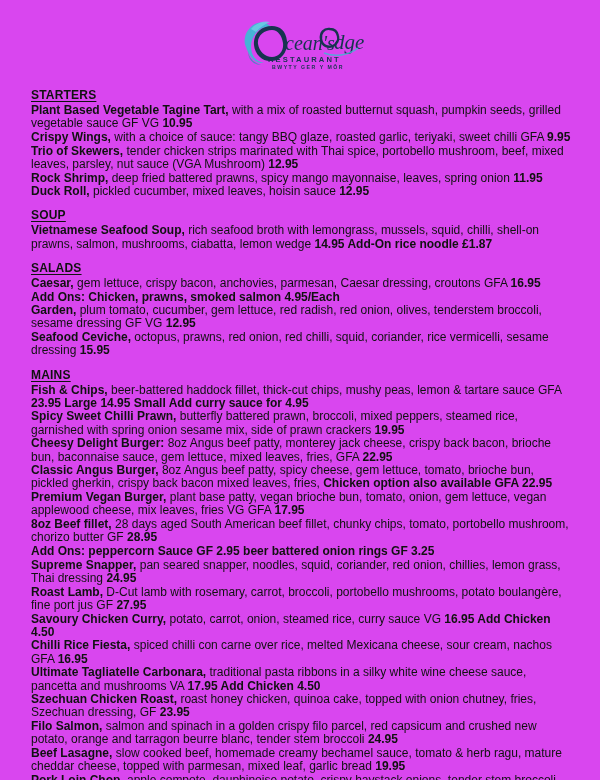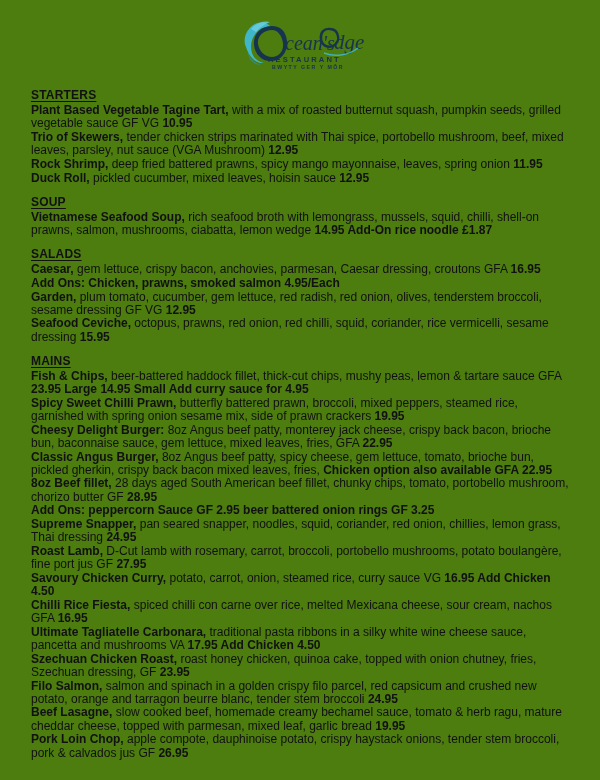--- a/index.html
+++ b/index.html
@@ -12,21 +12,21 @@
     height: 780px;
     font-family: "Liberation Sans", sans-serif;
     color: #1a1a1a;
     overflow: hidden;
   }
   .page {
     width: 600px;
     height: 780px;
     box-sizing: border-box;
     padding: 0 28px 0 31px;
-    background: #4d7c0f;
+    background: #d946ef;
     position: relative;
   }
 
   
   .logo-wrap {
     height: 88px;
     display: flex;
     align-items: center;
     justify-content: center;
   }
@@ -89,20 +89,21 @@
 
         <text x="34" y="52" font-family="'Liberation Sans', sans-serif" font-size="5.2" font-weight="bold" letter-spacing="1.5" fill="#17344F">BWYTY GER Y MÔR</text>
       </svg>
     </div>
   </div>
 
   <div id="menu-root">
       <div class="section">
         <div class="section-title">STARTERS</div>
         <div class="item"><span class="nm">Plant Based Vegetable Tagine Tart,</span><span class="ds"> with a mix of roasted butternut squash, pumpkin seeds, grilled vegetable sauce GF VG </span><span class="pr">10.95</span></div>
+        <div class="item"><span class="nm">Crispy Wings,</span><span class="ds"> with a choice of sauce: tangy BBQ glaze, roasted garlic, teriyaki, sweet chilli GFA </span><span class="pr">9.95</span></div>
         <div class="item"><span class="nm">Trio of Skewers,</span><span class="ds"> tender chicken strips marinated with Thai spice, portobello mushroom, beef, mixed leaves, parsley, nut sauce (VGA Mushroom) </span><span class="pr">12.95</span></div>
         <div class="item"><span class="nm">Rock Shrimp,</span><span class="ds"> deep fried battered prawns, spicy mango mayonnaise, leaves, spring onion </span><span class="pr">11.95</span></div>
         <div class="item"><span class="nm">Duck Roll,</span><span class="ds"> pickled cucumber, mixed leaves, hoisin sauce </span><span class="pr">12.95</span></div>
       </div>
       <div class="section">
         <div class="section-title">SOUP</div>
         <div class="item"><span class="nm">Vietnamese Seafood Soup,</span><span class="ds"> rich seafood broth with lemongrass, mussels, squid, chilli, shell-on prawns, salmon, mushrooms, ciabatta, lemon wedge </span><span class="pr">14.95 Add-On rice noodle £1.87</span></div>
       </div>
       <div class="section">
         <div class="section-title">SALADS</div>
@@ -110,20 +111,21 @@
         <div class="item"><span class="all-bold">Add Ons: Chicken, prawns, smoked salmon 4.95/Each</span></div>
         <div class="item"><span class="nm">Garden,</span><span class="ds"> plum tomato, cucumber, gem lettuce, red radish, red onion, olives, tenderstem broccoli, sesame dressing GF VG </span><span class="pr">12.95</span></div>
         <div class="item"><span class="nm">Seafood Ceviche,</span><span class="ds"> octopus, prawns, red onion, red chilli, squid, coriander, rice vermicelli, sesame dressing </span><span class="pr">15.95</span></div>
       </div>
       <div class="section">
         <div class="section-title">MAINS</div>
         <div class="item"><span class="nm">Fish &amp; Chips,</span><span class="ds"> beer-battered haddock fillet, thick-cut chips, mushy peas, lemon &amp; tartare sauce GFA </span><span class="pr">23.95 Large 14.95 Small Add curry sauce for 4.95</span></div>
         <div class="item"><span class="nm">Spicy Sweet Chilli Prawn,</span><span class="ds"> butterfly battered prawn, broccoli, mixed peppers, steamed rice, garnished with spring onion sesame mix, side of prawn crackers </span><span class="pr">19.95</span></div>
         <div class="item"><span class="nm">Cheesy Delight Burger:</span><span class="ds"> 8oz Angus beef patty, monterey jack cheese, crispy back bacon, brioche bun, baconnaise sauce, gem lettuce, mixed leaves, fries, GFA </span><span class="pr">22.95</span></div>
         <div class="item"><span class="nm">Classic Angus Burger,</span><span class="ds"> 8oz Angus beef patty, spicy cheese, gem lettuce, tomato, brioche bun, pickled gherkin, crispy back bacon mixed leaves, fries, </span><span class="pr">Chicken option also available GFA 22.95</span></div>
+        <div class="item"><span class="nm">Premium Vegan Burger,</span><span class="ds"> plant base patty, vegan brioche bun, tomato, onion, gem lettuce, vegan applewood cheese, mix leaves, fries VG GFA </span><span class="pr">17.95</span></div>
         <div class="item"><span class="nm">8oz Beef fillet,</span><span class="ds"> 28 days aged South American beef fillet, chunky chips, tomato, portobello mushroom, chorizo butter GF </span><span class="pr">28.95</span></div>
         <div class="item"><span class="all-bold">Add Ons: peppercorn Sauce GF 2.95   beer battered onion rings GF 3.25</span></div>
         <div class="item"><span class="nm">Supreme Snapper,</span><span class="ds"> pan seared snapper, noodles, squid, coriander, red onion, chillies, lemon grass, Thai dressing </span><span class="pr">24.95</span></div>
         <div class="item"><span class="nm">Roast Lamb,</span><span class="ds"> D-Cut lamb with rosemary, carrot, broccoli, portobello mushrooms, potato boulangère, fine port jus GF </span><span class="pr">27.95</span></div>
         <div class="item"><span class="nm">Savoury Chicken Curry,</span><span class="ds"> potato, carrot, onion, steamed rice, curry sauce VG </span><span class="pr">16.95 Add Chicken 4.50</span></div>
         <div class="item"><span class="nm">Chilli Rice Fiesta,</span><span class="ds"> spiced chilli con carne over rice, melted Mexicana cheese, sour cream, nachos GFA </span><span class="pr">16.95</span></div>
         <div class="item"><span class="nm">Ultimate Tagliatelle Carbonara,</span><span class="ds"> traditional pasta ribbons in a silky white wine cheese sauce, pancetta and mushrooms VA </span><span class="pr">17.95 Add Chicken 4.50</span></div>
         <div class="item"><span class="nm">Szechuan Chicken Roast,</span><span class="ds"> roast honey chicken, quinoa cake, topped with onion chutney, fries, Szechuan dressing, GF </span><span class="pr">23.95</span></div>
         <div class="item"><span class="nm">Filo Salmon,</span><span class="ds"> salmon and spinach in a golden crispy filo parcel, red capsicum and crushed new potato, orange and tarragon beurre blanc, tender stem broccoli </span><span class="pr">24.95</span></div>
         <div class="item"><span class="nm">Beef Lasagne,</span><span class="ds"> slow cooked beef, homemade creamy bechamel sauce, tomato &amp; herb ragu, mature cheddar cheese, topped with parmesan, mixed leaf, garlic bread </span><span class="pr">19.95</span></div>

